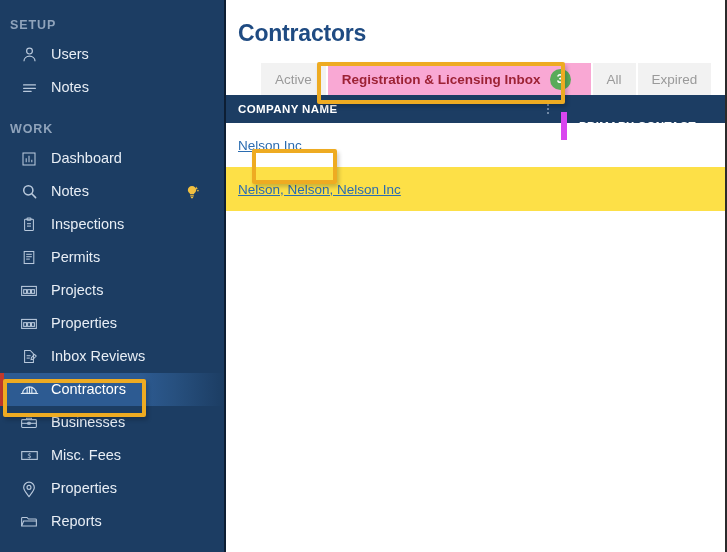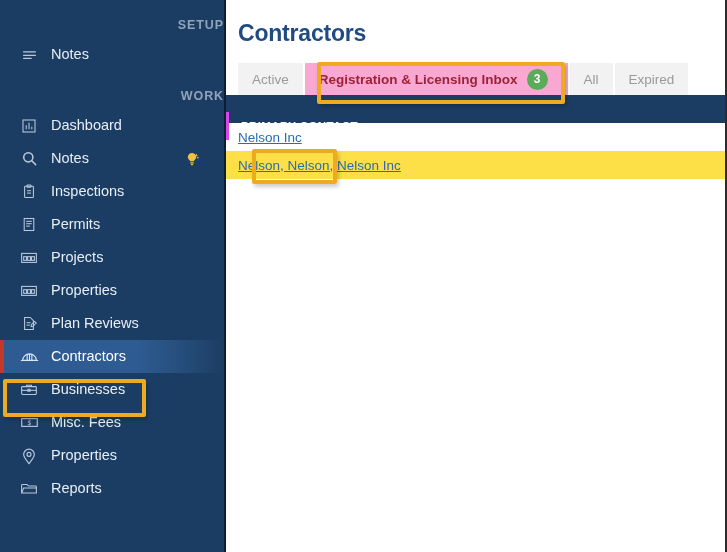--- a/index.html
+++ b/index.html
@@ -30,21 +30,20 @@
     padding-top: 8px;
     overflow: hidden;
   }
   .section-label {
     color: #8fa3bb;
     font-size: 12.5px;
     font-weight: bold;
     letter-spacing: 0.9px;
     padding: 10px 0 6px 10px;
     text-transform: uppercase;
-    text-align: right;
   }
   .nav-item {
     position: relative;
     display: flex;
     align-items: center;
     height: 33px;
     padding-left: 18px;
     color: #e8eef5;
     font-size: 14.5px;
     cursor: pointer;
@@ -98,20 +97,21 @@
     letter-spacing: -0.2px;
   }
 
   
   #tabs {
     display: flex;
     align-items: flex-end;
     margin-top: 16px;
     padding-left: 12px;
     height: 32px;
+    margin-left: 23px;
   }
   .tab {
     height: 32px;
     display: flex;
     align-items: center;
     padding: 0 14px;
     font-size: 13.5px;
     color: #9a9a9a;
     background: #f2f2f2;
     border-right: 2px solid #ffffff;
@@ -152,40 +152,40 @@
     align-items: center;
     height: 28px;
     color: #ffffff;
     font-size: 11.5px;
     font-weight: bold;
     letter-spacing: 0.4px;
     padding-left: 12px;
     position: relative;
   }
   .th.col-company { flex: 0 0 335px; }
-  .th.col-contact { flex: 1 1 auto; border-left: 3px solid #d946ef; margin-top: 33px; }
+  .th.col-contact { flex: 1 1 auto; border-left: 6px solid #d946ef; margin-top: 33px; }
   .th .kebab {
     position: absolute;
     right: 12px;
     top: 50%;
     transform: translateY(-50%);
     display: flex;
     flex-direction: column;
     gap: 2px;
     cursor: pointer;
   }
   .th .kebab i {
     display: block;
     width: 2px; height: 2px;
     background: #8fa3bb;
     border-radius: 50%;
   }
   .trow {
     display: flex;
-    height: 28px;
+    height: 44px;
     align-items: center;
     background: #ffffff;
   }
   .trow.alt { background: #fde047; }
   .td {
     display: flex;
     align-items: center;
     height: 44px;
     padding-left: 12px;
     font-size: 13.5px;
@@ -213,20 +213,29 @@
 </style>
 </head>
 <body>
 
 <div id="app">
 
   <nav id="sidebar">
 
     <div class="section-label">SETUP</div>
 
+    <div class="nav-item">
+      <span class="ico">
+        <svg width="17" height="17" viewBox="0 0 20 20" fill="none" stroke="currentColor" stroke-width="1.4">
+          <circle cx="10" cy="6" r="3.4"></circle>
+            <path d="M3.5 18c0-3.6 2.9-6 6.5-6s6.5 2.4 6.5 6"></path>
+        </svg>
+      </span>
+      <span class="lbl">Users</span>
+    </div>
 
     <div class="nav-item">
       <span class="ico">
         <svg width="17" height="17" viewBox="0 0 20 20" stroke="currentColor" stroke-width="1.4" stroke-linecap="round">
           <line x1="3" y1="7" x2="17" y2="7"></line>
             <line x1="3" y1="11" x2="17" y2="11"></line>
             <line x1="3" y1="14.5" x2="12" y2="14.5"></line>
         </svg>
       </span>
       <span class="lbl">Notes</span>
@@ -315,21 +324,21 @@
 
     <div class="nav-item">
       <span class="ico">
         <svg width="16" height="17" viewBox="0 0 20 20" fill="none" stroke="currentColor" stroke-width="1.3">
           <path d="M4.5 2.5h7l4 4v11h-11z"></path>
             <line x1="7" y1="9" x2="12" y2="9"></line>
             <line x1="7" y1="12" x2="11" y2="12"></line>
           <path d="M13 11.5l4-4 2 2-4 4-2.4.4z" fill="none"></path>
         </svg>
       </span>
-      <span class="lbl">Plan Reviews</span>
+      <span class="lbl">Inbox Reviews</span>
     </div>
 
     <div class="nav-item active">
       <span class="ico">
         <svg width="19" height="15" viewBox="0 0 22 16" fill="none" stroke="currentColor" stroke-width="1.3">
           <path d="M3 12.5c0-4.2 3.6-7.5 8-7.5s8 3.3 8 7.5z"></path>
           <line x1="1.5" y1="12.6" x2="20.5" y2="12.6" stroke-linecap="round"></line>
           <line x1="8.3" y1="5.4" x2="8.3" y2="12"></line>
             <line x1="11" y1="5" x2="11" y2="12"></line>
             <line x1="13.7" y1="5.4" x2="13.7" y2="12"></line>
@@ -398,20 +407,28 @@
         <span>All</span>
       </div>
       <div class="tab">
         <span>Expired</span>
       </div>
     </div>
 
     <div id="table">
 
       <div id="thead">
+        <div class="th col-company">
+          <span>COMPANY NAME</span>
+          <span class="kebab">
+              <i></i>
+              <i></i>
+              <i></i>
+            </span>
+        </div>
         <div class="th col-contact">
           <span>PRIMARY CONTACT</span>
         </div>
       </div>
 
       <div class="trow">
         <div class="td col-company">
           <span class="cell-link">Nelson Inc</span>
         </div>
         <div class="td col-contact"></div>

